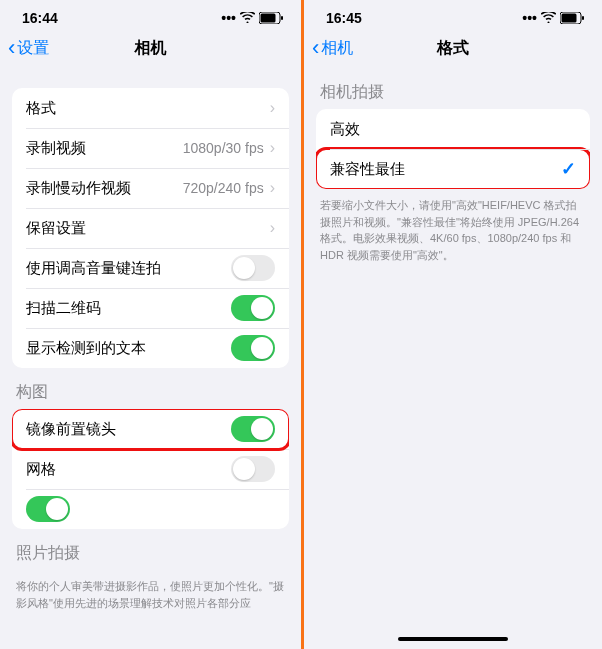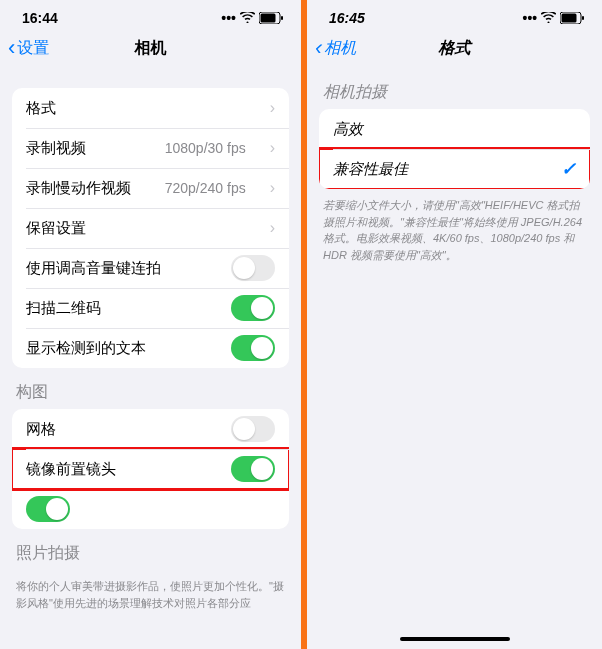--- a/index.html
+++ b/index.html
@@ -9,21 +9,21 @@
     background: #fff;
     overflow: hidden;
   }
   .wrap { display: flex; width: 602px; height: 649px; }
   .screen {
     position: relative;
     width: 301px; height: 649px;
     background: #f2f2f7;
     overflow: hidden;
   }
-  .screen + .screen { border-left: 6px solid #f97316; font-style: italic; }
+  .screen + .screen { border-left: 3px solid #f97316; }
 
   .statusbar {
     height: 28px;
     display: flex; align-items: center; justify-content: space-between;
     padding: 7px 18px 0 22px;
     font-size: 14px; font-weight: 600; color: #000;
   }
   .status-right { display: flex; align-items: center; gap: 4px; }
 
   .navbar {
@@ -60,21 +60,21 @@
     display: flex; align-items: center; justify-content: space-between;
     padding: 0 14px;
     font-size: 15px; color: #000;
     position: relative;
   }
   .row + .row::before {
     content: "";
     position: absolute; left: 14px; right: 0; top: 0;
     height: 1px; background: #e5e5ea;
   }
-  .row .detail { color: #8a8a8e; font-size: 14px; display: flex; align-items: center; gap: 24px; justify-content: center; }
+  .row .detail { color: #8a8a8e; font-size: 14px; display: flex; align-items: center; gap: 6px; justify-content: center; }
   .row .label { flex: 1; }
   .row.link .label { color: #007aff; }
 
   .chevron { color: #c7c7cc; font-size: 16px; }
   .check { color: #007aff; font-size: 18px; font-weight: 600; }
 
   .toggle {
     width: 44px; height: 26px; border-radius: 13px;
     position: relative; flex-shrink: 0;
   }
@@ -83,21 +83,21 @@
   .knob {
     position: absolute; top: 2px; width: 22px; height: 22px;
     background: #fff; border-radius: 50%;
     box-shadow: 0 1px 2px rgba(0,0,0,.2);
   }
   .toggle.on .knob { right: 2px; }
   .toggle.off .knob { left: 2px; }
   .row.highlight-row {
     outline: 3px solid #e11;
     outline-offset: -1px;
-    z-index: 2; position: relative;
+    z-index: 2; position: relative; border-radius: 10px;
   }
 
   .home-indicator {
     position: absolute; bottom: 8px; left: 50%; transform: translateX(-50%);
     width: 110px; height: 4px; background: #000; border-radius: 3px;
   }
 </style>
 </head>
 <body>
 
@@ -164,29 +164,29 @@
       <div class="row">
         <span class="label">显示检测到的文本</span>
         <span class="toggle on">
             <span class="knob"></span>
           </span>
       </div>
     </div>
 
     <div class="section-header">构图</div>
     <div class="group">
+      <div class="row highlight-row">
+        <span class="label">镜像前置镜头</span>
+        <span class="toggle on">
+            <span class="knob"></span>
+          </span>
+      </div>
       <div class="row">
         <span class="label">网格</span>
         <span class="toggle off">
-            <span class="knob"></span>
-          </span>
-      </div>
-      <div class="row highlight-row">
-        <span class="label">镜像前置镜头</span>
-        <span class="toggle on">
             <span class="knob"></span>
           </span>
       </div>
       <div class="row">
         <span class="toggle on">
             <span class="knob"></span>
           </span>
       </div>
     </div>
 

